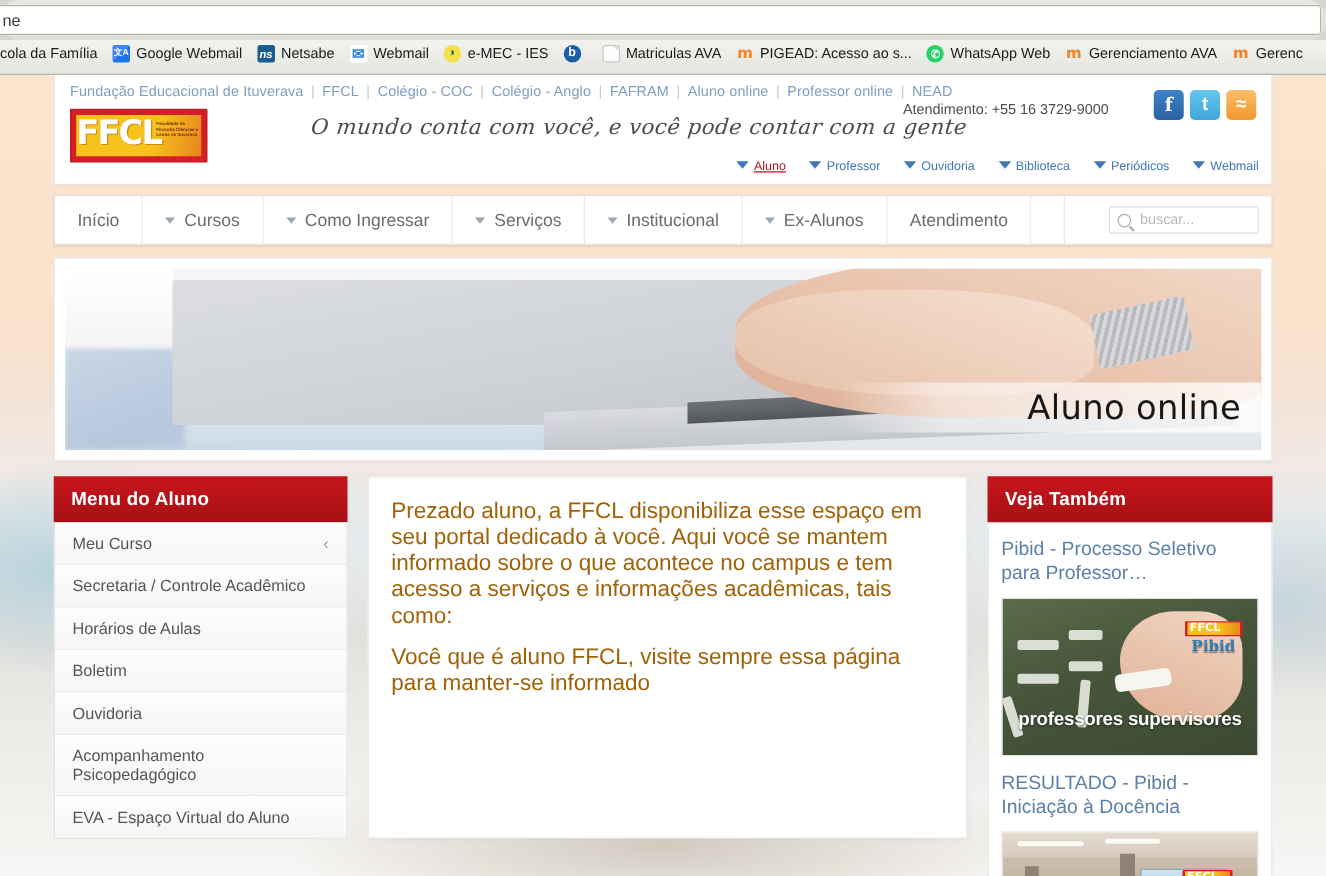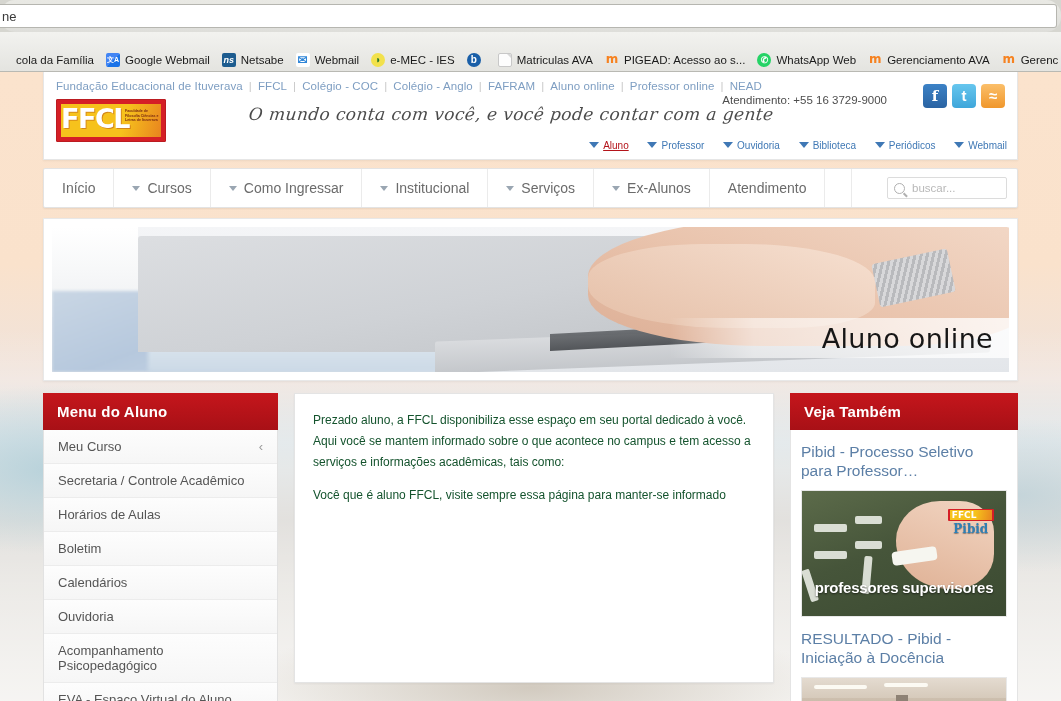--- a/index.html
+++ b/index.html
@@ -36,26 +36,26 @@
     border-radius: 0 3px 3px 0;
     margin-top: 1px;
     display: flex;
     align-items: center;
     padding-left: 2px;
     font-size: 13px;
     color: #3a3a3a;
     overflow: hidden;
   }
   .bookmarks-row {
-    height: 40px;
+    height: 28px;
     background: linear-gradient(#f2f2ef, #e4e4e0);
     border-bottom: 1px solid #b9b9b3;
     display: flex;
-    align-items: flex-end;
-    padding-left: 16px;
+    align-items: flex-start;
+    padding-left: 0;
     overflow: hidden;
     white-space: nowrap;
   }
   .bm {
     display: inline-flex;
     align-items: center;
     height: 22px;
     padding: 0 6px;
     font-size: 11.5px;
     color: #1a1a1a;
@@ -363,23 +363,23 @@
 
   .content-card {
     background:#fff;
     border:1px solid #e4e4e4;
     box-shadow:0 1px 2px rgba(0,0,0,.05);
     padding:16px 18px 22px 18px;
     min-height:290px;
   }
   .content-card p {
     margin:0 0 12px 0;
-    font-size:12px;
+    font-size:18px;
     line-height:21px;
-    color:#14532d;
+    color:#a16207;
   }
   .content-card ul {
     margin: 4px 0 14px 0;
     padding-left: 30px;
   }
   .content-card li {
     font-size:13px;
     line-height:20px;
     color:#555;
     margin-bottom:1px;
@@ -548,25 +548,25 @@
       <div class="mitem">
         <i class="mcaret"></i>
         <span>Cursos</span>
       </div>
       <div class="mitem">
         <i class="mcaret"></i>
         <span>Como Ingressar</span>
       </div>
       <div class="mitem">
         <i class="mcaret"></i>
-        <span>Institucional</span>
+        <span>Serviços</span>
       </div>
       <div class="mitem">
         <i class="mcaret"></i>
-        <span>Serviços</span>
+        <span>Institucional</span>
       </div>
       <div class="mitem">
         <i class="mcaret"></i>
         <span>Ex-Alunos</span>
       </div>
       <div class="mitem">
         <span>Atendimento</span>
       </div>
       <div class="spacer"></div>
       <div class="spacer2"></div>
@@ -603,23 +603,20 @@
             <span class="chev-left">‹</span>
           </div>
           <div class="menu-li">
             <span>Secretaria / Controle Acadêmico</span>
           </div>
           <div class="menu-li">
             <span>Horários de Aulas</span>
           </div>
           <div class="menu-li">
             <span>Boletim</span>
-          </div>
-          <div class="menu-li">
-            <span>Calendários</span>
           </div>
           <div class="menu-li">
             <span>Ouvidoria</span>
           </div>
           <div class="menu-li">
             <span>Acompanhamento Psicopedagógico</span>
           </div>
           <div class="menu-li">
             <span>EVA - Espaço Virtual do Aluno</span>
           </div>

